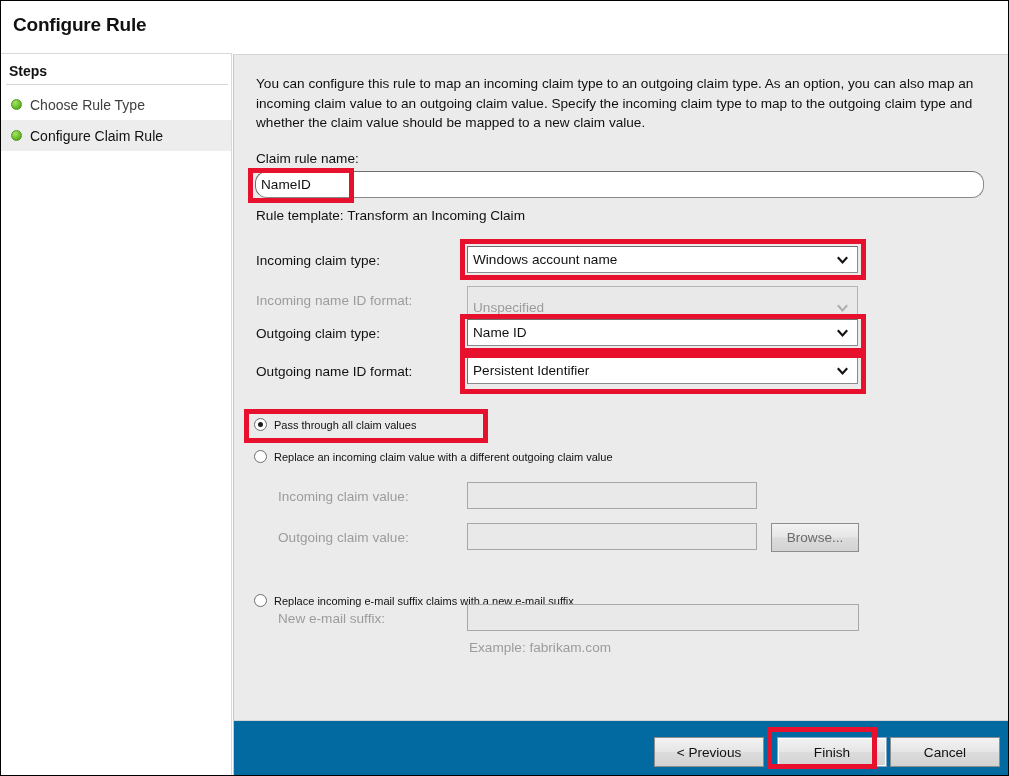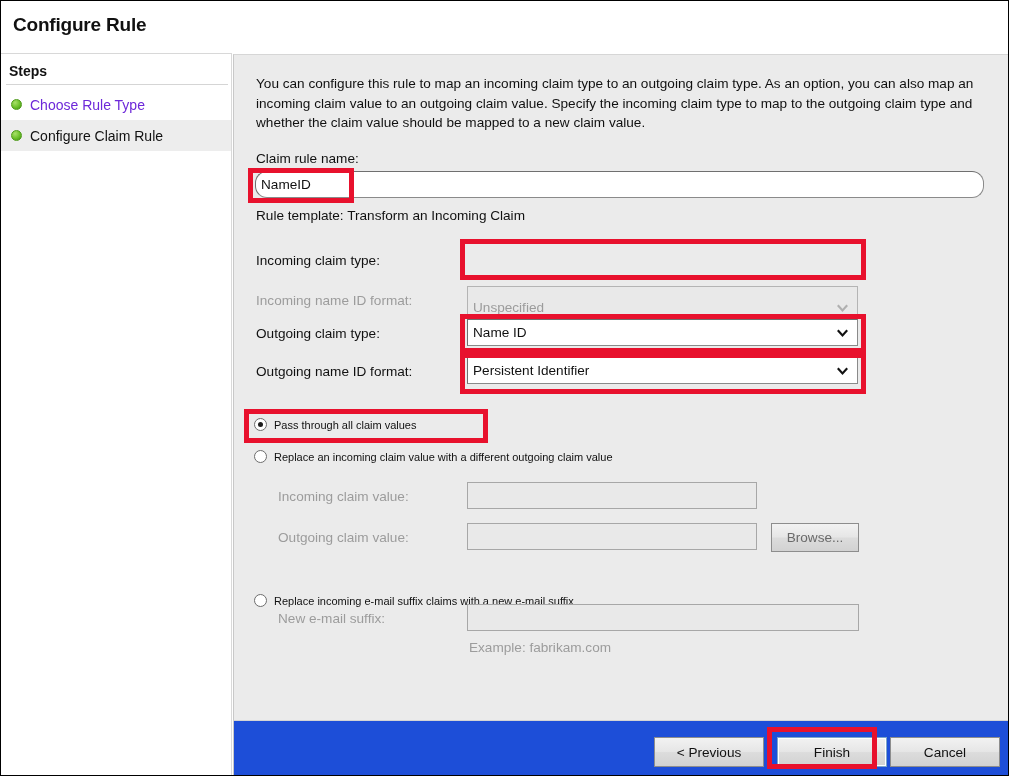--- a/index.html
+++ b/index.html
@@ -76,21 +76,21 @@
   .step-item.selected { background: #ededed; }
   .step-dot {
     width: 11px; height: 11px;
     border-radius: 50%;
     background: radial-gradient(circle at 35% 30%, #a9e06a 0%, #6cc02a 55%, #3f8d12 100%);
     border: 1px solid #4f9b1b;
     margin-right: 8px;
     flex: 0 0 auto;
   }
   .step-label { font-size: 14px; color: #111111; }
-  .step-label.link { color: #6d28d9; }
+  .step-label.link { color: #404040; }
 
   
   .main-panel {
     position: absolute;
     left: 232px; top: 53px;
     width: 775px;
     height: 666px;
     background: #ebebeb;
     border-top: 1px solid #d6d6d6;
     border-left: 1px solid #c8c8c8;
@@ -206,21 +206,21 @@
     font-size: 13.6px;
     color: #9c9c9c;
   }
 
   
   .footer {
     position: absolute;
     left: 232px; top: 719px;
     width: 775px;
     height: 56px;
-    background: #1d4ed8;
+    background: #0369a1;
     border-top: 1px solid #d4d4d4;
     border-left: 1px solid #c8c8c8;
   }
 
   
   .hl {
     position: absolute;
     border: 5px solid #e8112d;
     pointer-events: none;
     z-index: 50;
@@ -257,20 +257,28 @@
 
     <div class="intro-text">You can configure this rule to map an incoming claim type to an outgoing claim type. As an option, you can also map an incoming claim value to an outgoing claim value. Specify the incoming claim type to map to the outgoing claim type and whether the claim value should be mapped to a new claim value.</div>
 
     <div class="field-label" style="left:22px; top:96px;">Claim rule name:</div>
 
     <div class="txt" style="left:21px; top:116px; width:729px; height:27px;border-radius:12px;">NameID</div>
 
     <div class="field-label" style="left:22px; top:153px;">Rule template: Transform an Incoming Claim</div>
 
     <div class="field-label" style="left:22px; top:198px;">Incoming claim type:</div>
+    <div class="combo" style="left:233px; top:191px; width:391px; height:27px;">
+      <span>Windows account name</span>
+      <span class="chev">
+        <svg width="13" height="13" viewBox="0 0 13 13">
+            <polyline points="2.5,4.5 6.5,9 10.5,4.5" fill="none" stroke="#111" stroke-width="2.1" stroke-linecap="square"></polyline>
+          </svg>
+      </span>
+    </div>
 
     <div class="field-label dim" style="left:22px; top:238px;">Incoming name ID format:</div>
     <div class="combo disabled" style="left:233px; top:231px; width:391px; height:43px;">
       <span>Unspecified</span>
       <span class="chev">
         <svg width="13" height="13" viewBox="0 0 13 13">
             <polyline points="2.5,4.5 6.5,9 10.5,4.5" fill="none" stroke="#b0b0b0" stroke-width="2.1" stroke-linecap="square"></polyline>
           </svg>
       </span>
     </div>

